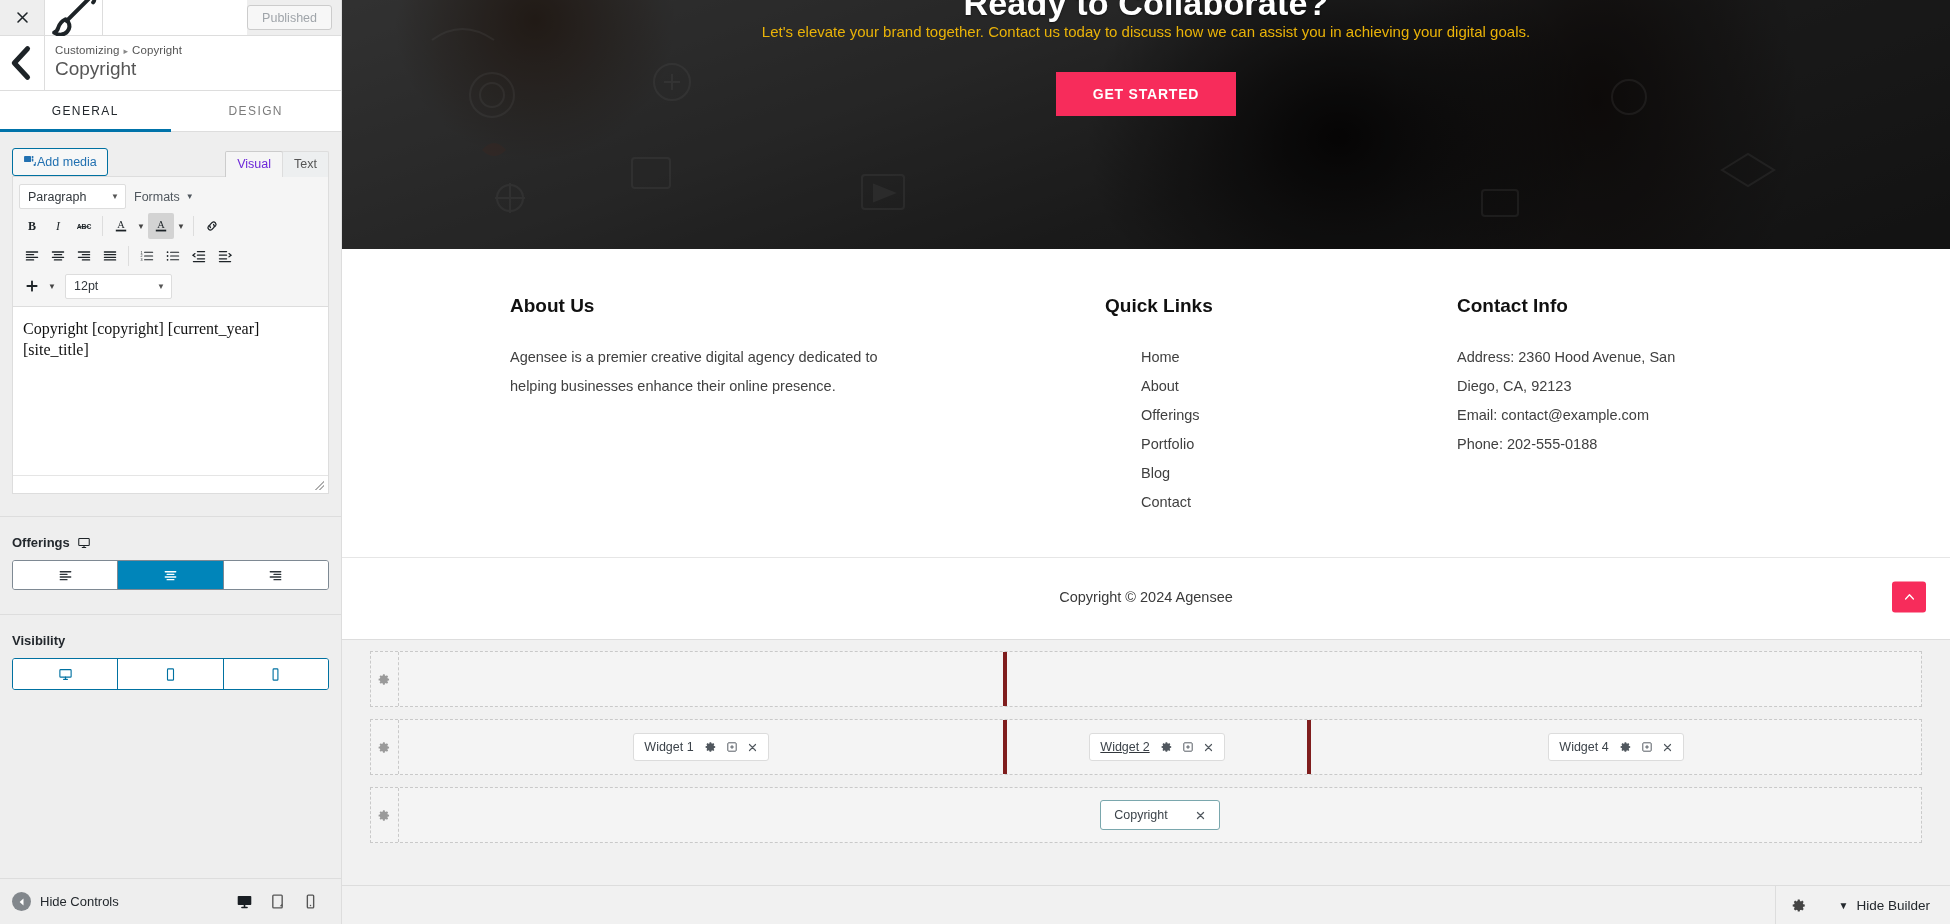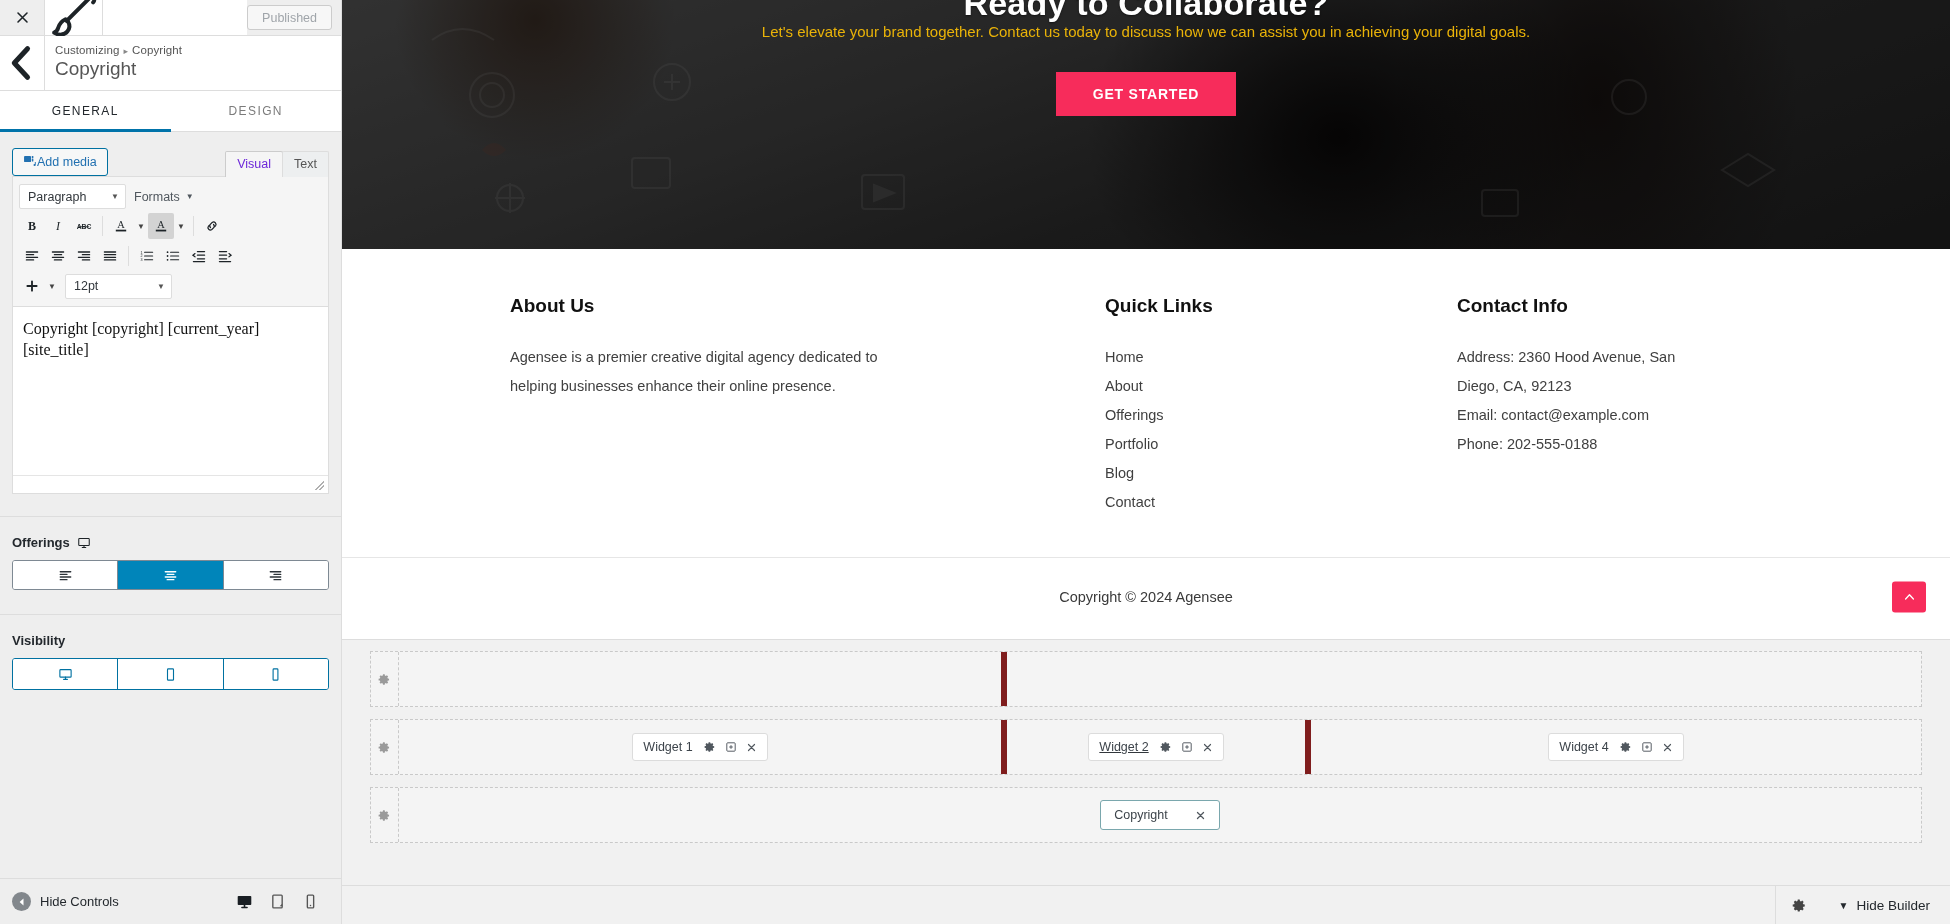--- a/index.html
+++ b/index.html
@@ -186,21 +186,21 @@
   }
 
   .footer-main { background:#fff; padding:46px 0 40px 0; }
   .fcols { display:flex; padding:0 150px 0 168px; }
   .fcol { }
   .fcol.c1 { width:595px; }
   .fcol.c2 { width:352px; }
   .fcol.c3 { flex:1; }
   .fh { font-size:19px; font-weight:700; color:#111; margin-bottom:26px; }
   .ftext { font-size:14.5px; color:#404040; line-height:2.0; }
-  .flink { font-size:14.5px; color:#3f3f3f; line-height:2.0; display:block; cursor:pointer; }
+  .flink { font-size:14.5px; color:#3f3f3f; line-height:2.0; display:block; cursor:pointer;margin-left:36px; }
   .fline { font-size:14.5px; color:#404040; line-height:2.0; }
 
   .fbar {
     border-top:1px solid #e6e6e6; height:78px; display:flex; align-items:center;
     justify-content:center; position:relative; background:#fff;
   }
   .fbar-text { font-size:14.5px; color:#3a3a3a; }
   .totop {
     position:absolute; right:24px; top:50%; transform:translateY(-50%);
     width:34px; height:31px; background:#f72c5b; color:#fff; border-radius:3px;
@@ -216,21 +216,21 @@
   .brow {
     height:56px; border:1px dashed #c9c9c9; display:flex; align-items:stretch;
     margin-bottom:12px; background:#f4f4f4; position:relative;
   }
   .bgear {
     width:28px; display:flex; align-items:center; justify-content:center;
     border-right:1px dashed #c9c9c9; color:#9a9a9a; cursor:pointer;
   }
   .bgear svg { width:13px; height:13px; }
   .bcols { flex:1; display:flex; }
-  .bcol { display:flex; align-items:center; justify-content:center; border-right:6px solid #7f1d1d; }
+  .bcol { display:flex; align-items:center; justify-content:center; border-right:4px solid #7f1d1d; }
   .bcol:last-child { border-right:none; }
 
   .chip {
     display:inline-flex; align-items:center; gap:9px; background:#fff;
     border:1px solid #dcdcdc; border-radius:3px; padding:6px 10px;
     font-size:12.5px; color:#3c434a; cursor:pointer;
   }
   .chip.sel { border:1px solid #7aa7ad; padding:7px 13px; }
   .chip .cname { margin-right:2px; }
   .chip .ci { display:flex; align-items:center; color:#50575e; cursor:pointer; }

